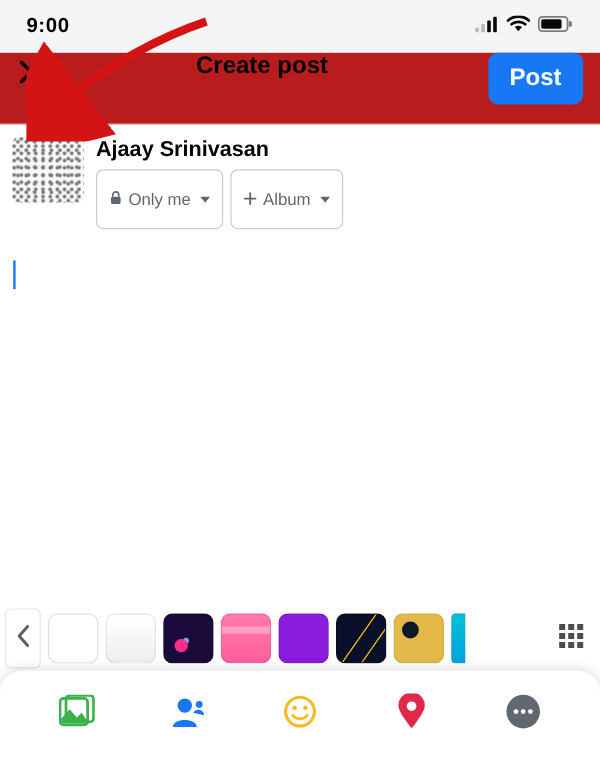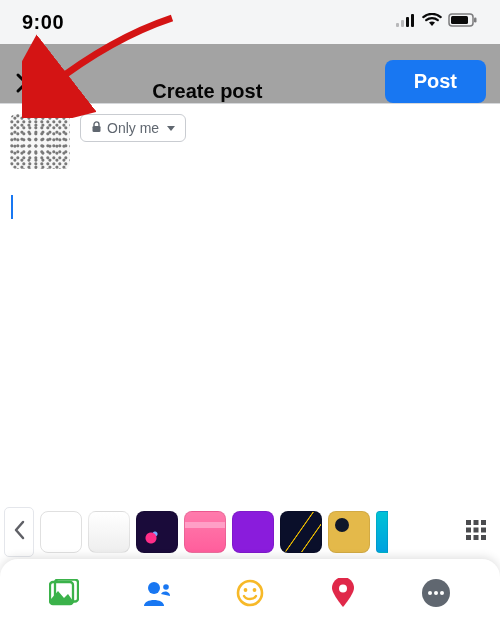--- a/index.html
+++ b/index.html
@@ -14,41 +14,41 @@
 
     
     .status-bar {
       height: 44px;
       display: flex;
       justify-content: space-between;
       align-items: center;
       padding: 0 22px;
       background: #f4f5f6;
     }
-    .status-time { font-weight: 700; font-size: 20px; letter-spacing: 0.5px; }
+    .status-time { font-weight: 700; font-size: 17px; letter-spacing: 0.5px; }
     .status-icons { display: flex; gap: 6px; align-items: center; }
 
     
     .arrow-svg {
       position: absolute;
       top: 8px;
       left: 22px;
       width: 160px;
       height: 110px;
       pointer-events: none;
       z-index: 50;
     }
 
     
     .header {
       height: 60px;
       display: flex;
-      align-items: flex-end;
+      align-items: flex-start;
       padding: 0 14px;
-      background: #a3a3a3;
+      background: #b91c1c;
       border-bottom: 1px solid #d6d8db;
     }
     .close-btn {
       width: 36px;
       height: 36px;
       display: flex;
       align-items: center;
       justify-content: flex-start;
       cursor: pointer;
     }
@@ -58,21 +58,21 @@
       font-size: 20px;
       font-weight: 800;
       color: #050505;
       margin-left: -20px;
     }
     .post-btn {
       background: #1877f2;
       color: #fff;
       border: none;
       border-radius: 8px;
-      padding: 10px 29px;
+      padding: 10px 18px;
       font-size: 20px;
       font-weight: 700;
       cursor: pointer;
     }
 
     
     .user-row {
       display: flex;
       padding: 10px;
       gap: 10px;
@@ -89,21 +89,21 @@
       filter: contrast(0.9);
       opacity: 0.55;
     }
     .user-meta { display: flex; flex-direction: column; gap: 6px; }
     .user-name { font-size: 18px; font-weight: 700; color: #050505; }
     .pill-row { display: flex; gap: 6px; }
     .pill {
       border: 1px solid #c9ccd1;
       border-radius: 6px;
       background: #fff;
-      padding: 5px 10px;
+      padding: 16px 10px;
       font-size: 14px;
       color: #606770;
       display: inline-flex;
       align-items: center;
       gap: 5px;
       cursor: pointer;
     }
     .caret-down::after {
       content: "";
       display: inline-block;
@@ -274,29 +274,38 @@
       </svg>
     </span>
   </div>
   <div class="header-title">Create post</div>
   <button class="post-btn">Post</button>
 </div>
 
 <div class="user-row">
   <div class="avatar"></div>
   <div class="user-meta">
+    <div class="user-name">Ajaay Srinivasan</div>
     <div class="pill-row">
       <div class="pill caret-down">
         <span>
           <svg width="11" height="12" viewBox="0 0 11 12">
             <rect x="1.5" y="5" width="8" height="6" rx="1.3" fill="#606770"></rect>
             <path d="M3 5 V3.4 a2.5 2.5 0 0 1 5 0 V5" fill="none" stroke="#606770" stroke-width="1.4"></path>
           </svg>
         </span>
         <span>Only me</span>
+      </div>
+      <div class="pill caret-down">
+        <span>
+          <svg width="11" height="11" viewBox="0 0 11 11">
+            <path d="M5.5 1 V10 M1 5.5 H10" stroke="#606770" stroke-width="1.6" stroke-linecap="round"></path>
+          </svg>
+        </span>
+        <span>Album</span>
       </div>
     </div>
   </div>
 </div>
 
 <div class="composer">
   <span class="cursor"></span>
 </div>
 
 <div class="bg-strip">

